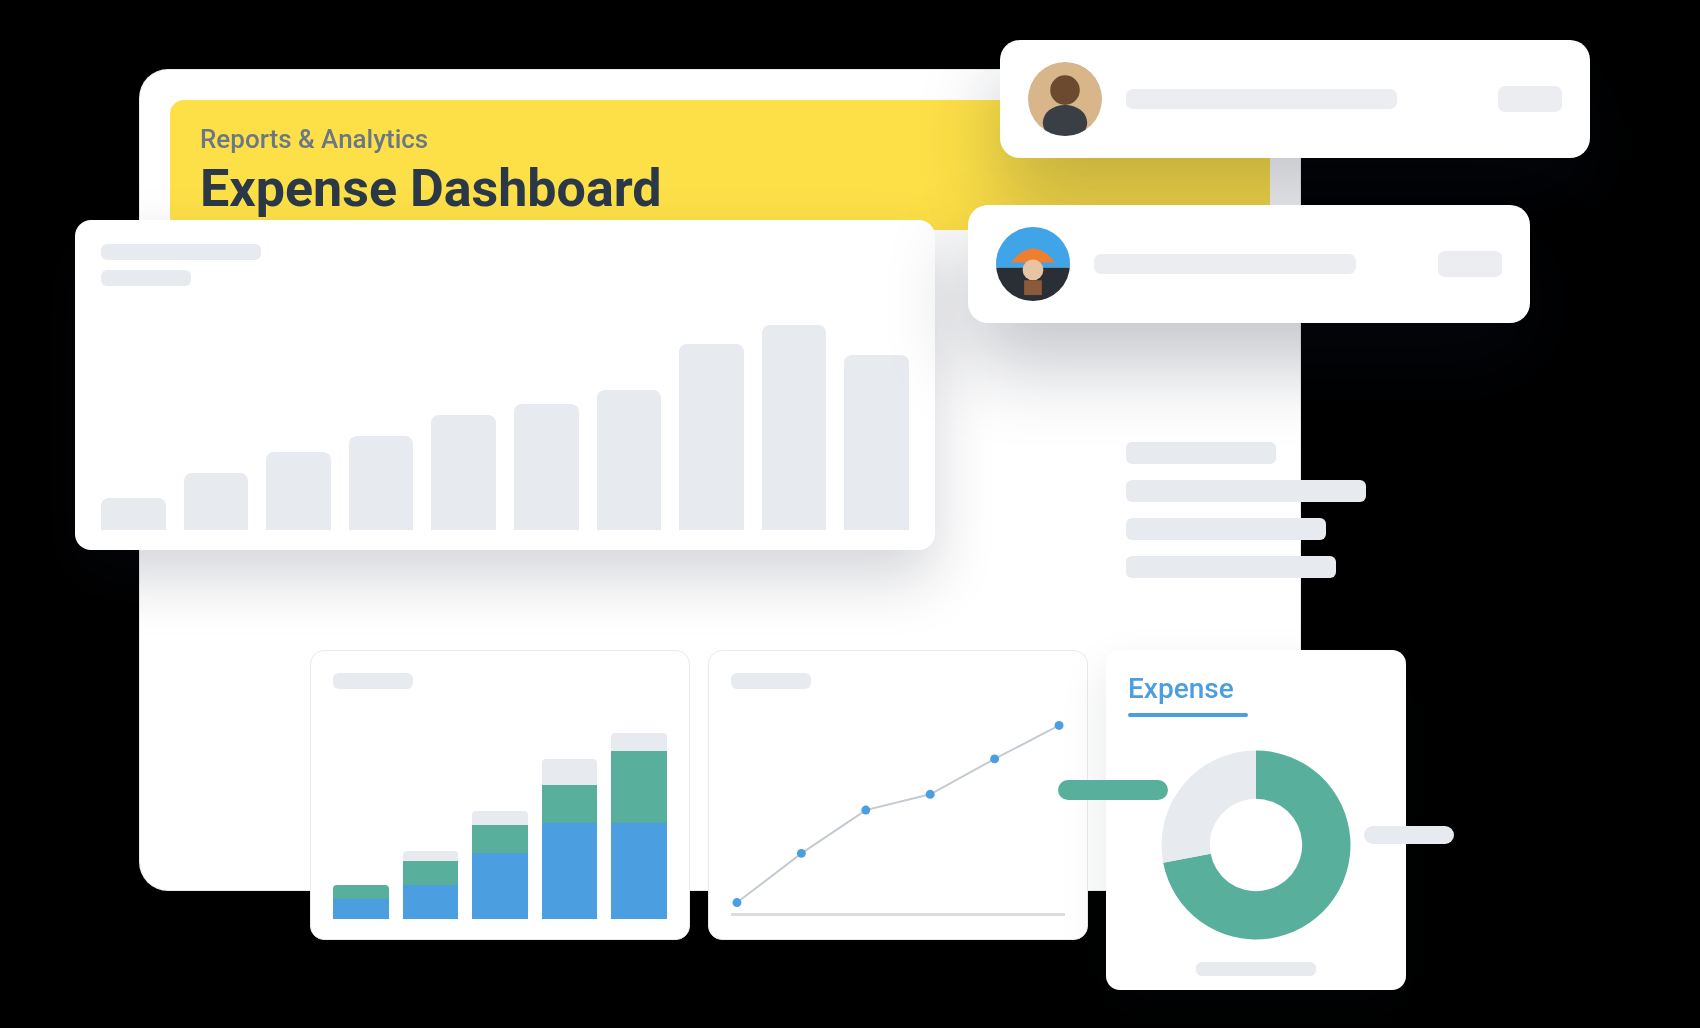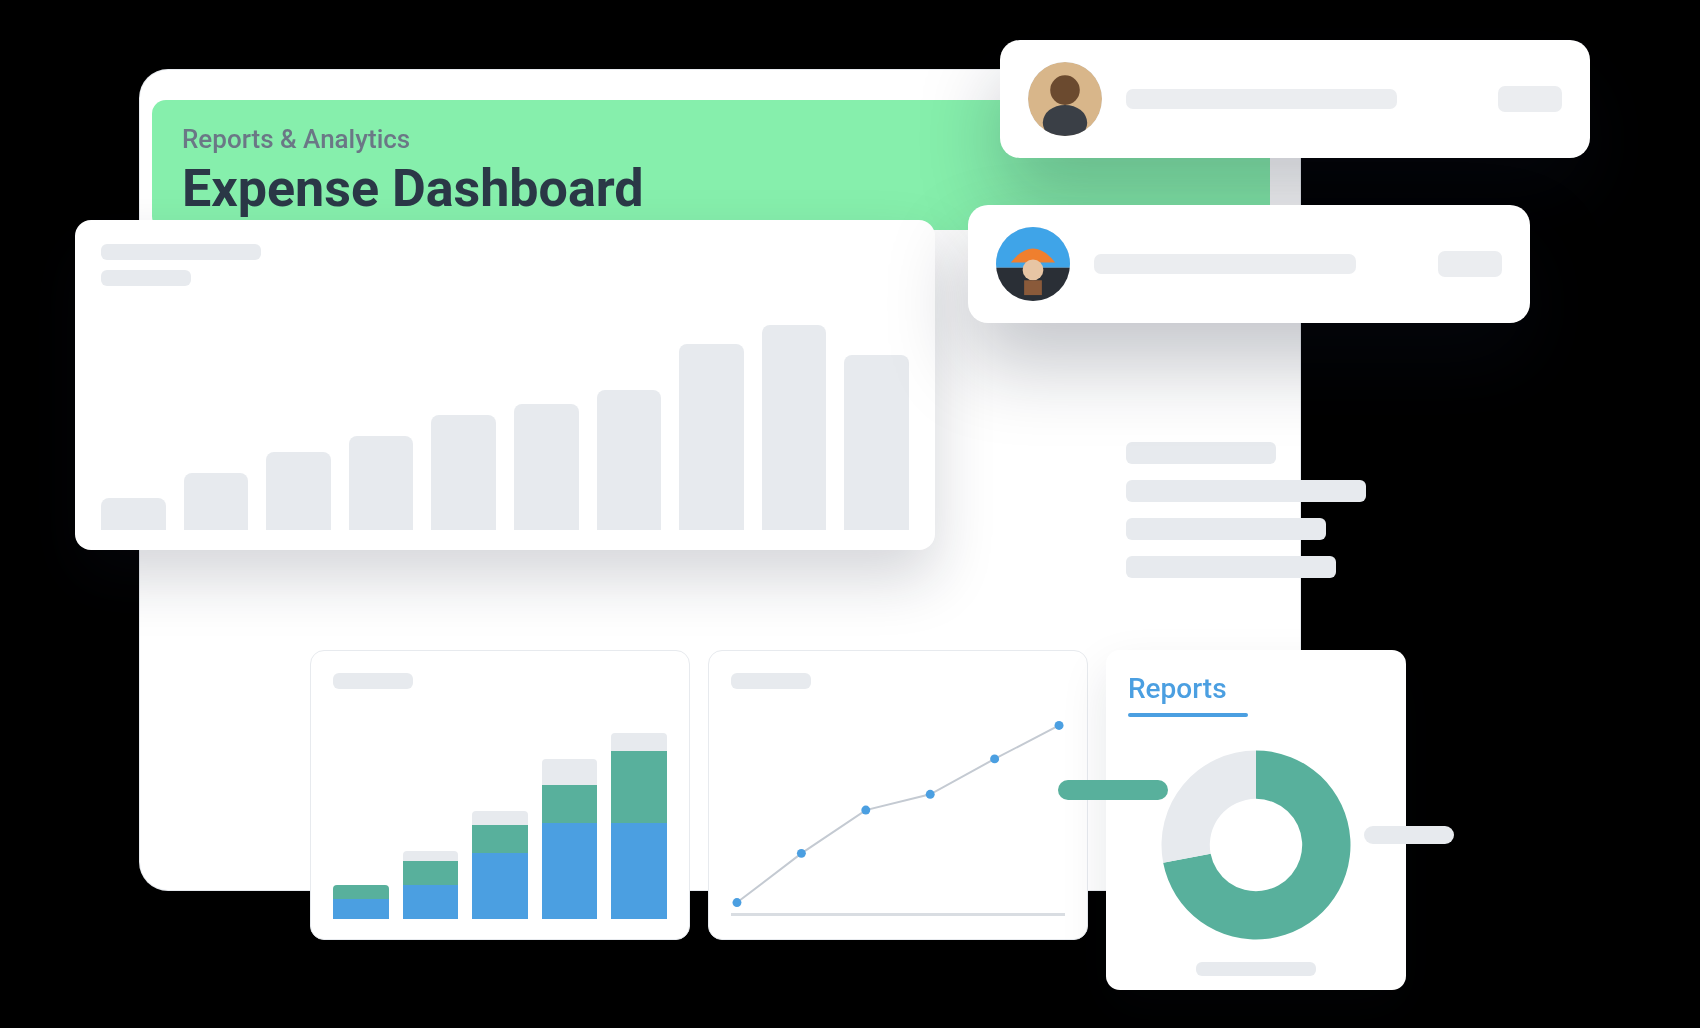--- a/index.html
+++ b/index.html
@@ -16,25 +16,25 @@
     left: 140px;
     top: 70px;
     width: 1160px;
     height: 820px;
     background: #fff;
     border-radius: 28px;
     box-shadow: 0 0 0 1px #e8ebef;
   }
   .header-band {
     position: absolute;
-    left: 12px;
+    left: 30px;
     top: 30px;
     right: 30px;
     height: 130px;
-    background: #86efac;
+    background: #fde047;
     border-radius: 14px;
     padding: 24px 30px;
   }
   .breadcrumb {
     color: #6b7786;
     font-size: 26px;
     font-weight: 500;
     margin-bottom: 4px;
   }
   .page-title {
@@ -209,21 +209,21 @@
           <circle cx="70.8" cy="144.6" r="4.5" fill="#4b9fe1"></circle>
           <circle cx="135.6" cy="101.03999999999999" r="4.5" fill="#4b9fe1"></circle>
           <circle cx="200.4" cy="85.2" r="4.5" fill="#4b9fe1"></circle>
           <circle cx="265.2" cy="49.56" r="4.5" fill="#4b9fe1"></circle>
           <circle cx="330" cy="15.900000000000006" r="4.5" fill="#4b9fe1"></circle>
         </svg>
     </div>
   </div>
 
   <div class="small-card budget-card">
-    <span class="budget-tab">Reports</span>
+    <span class="budget-tab">Expense</span>
     <div class="budget-underline"></div>
     <div class="donut-wrap">
       <div class="legend-left"></div>
       <div class="legend-right"></div>
       <svg width="210" height="210" viewBox="0 0 100 100" id="donutSvg">
           <path d="M50,5 A45,45 0 1 1 5.79707371720901,58.432159156357606 L28.38968048396885,54.12238892088594 A22,22 0 1 0 50,28 Z" fill="#58b09c"></path>
           <path d="M5.79707371720901,58.432159156357606 A45,45 0 0 1 49.99999999999999,5 L49.99999999999999,28 A22,22 0 0 0 28.38968048396885,54.12238892088594 Z" fill="#e7eaee"></path>
         </svg>
     </div>
     <div class="skel budget-foot"></div>

